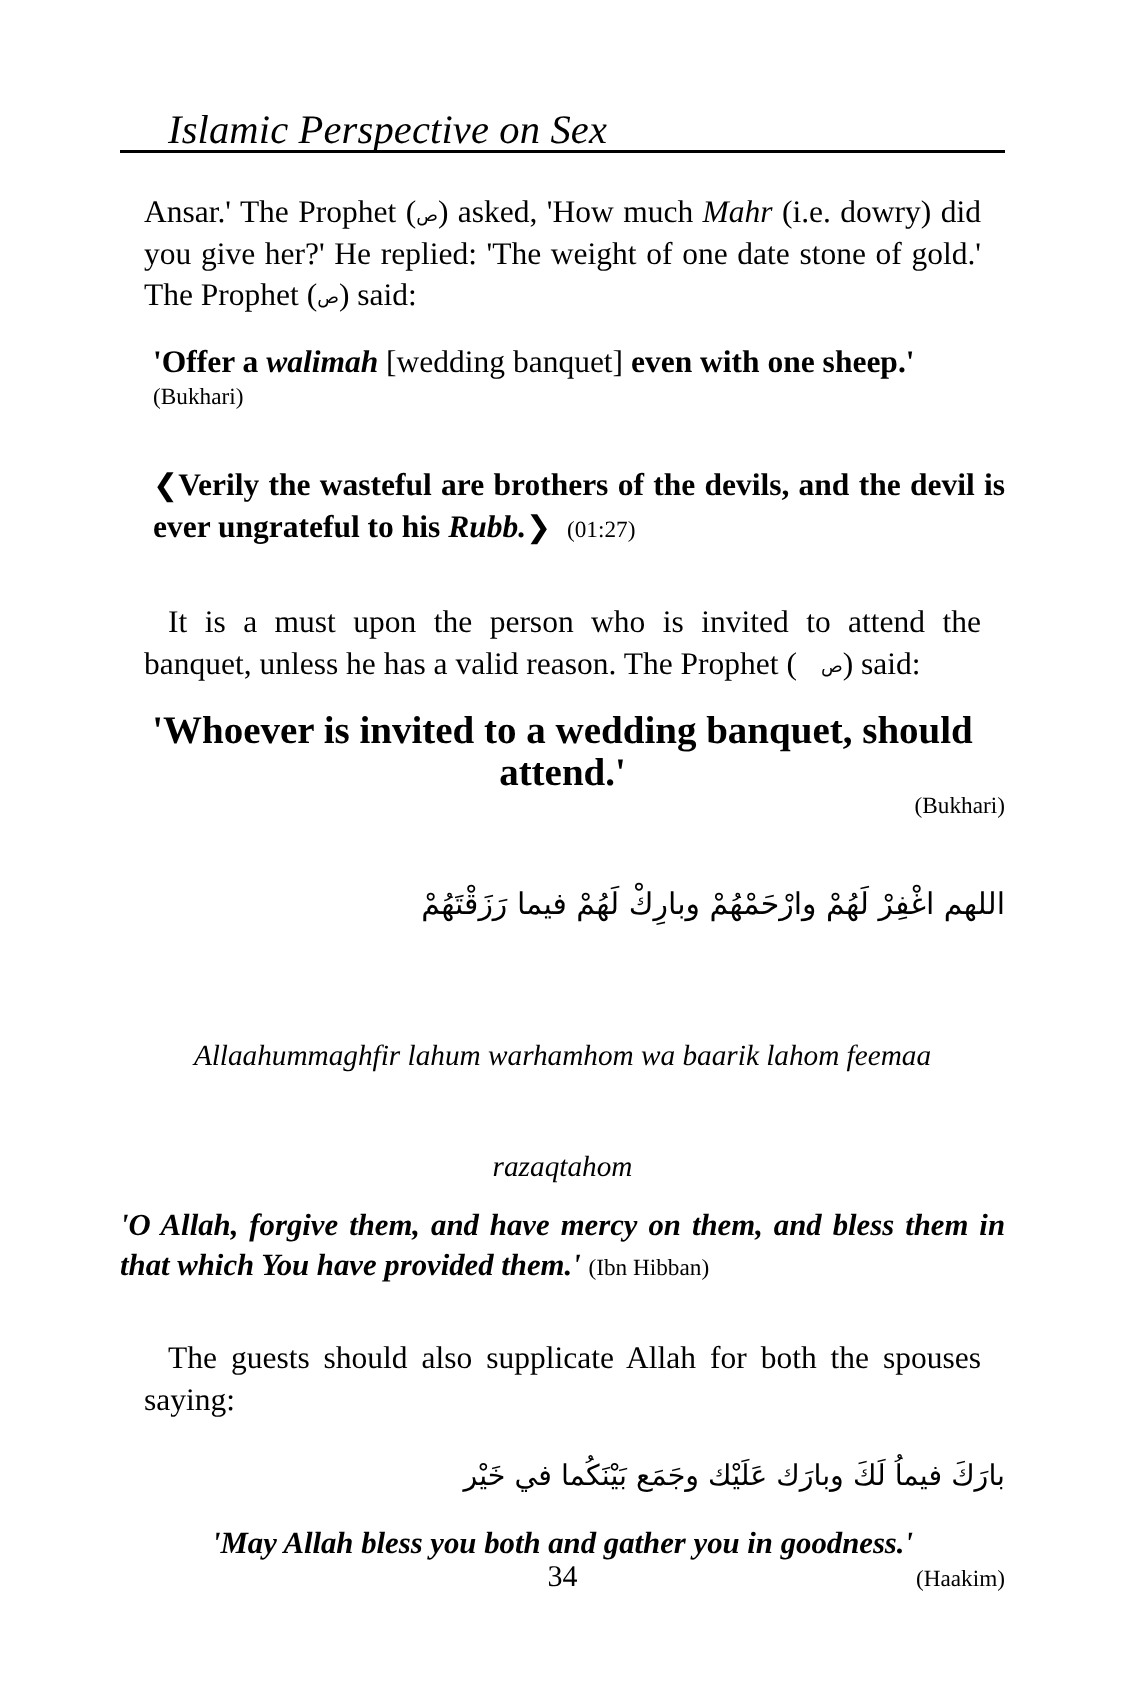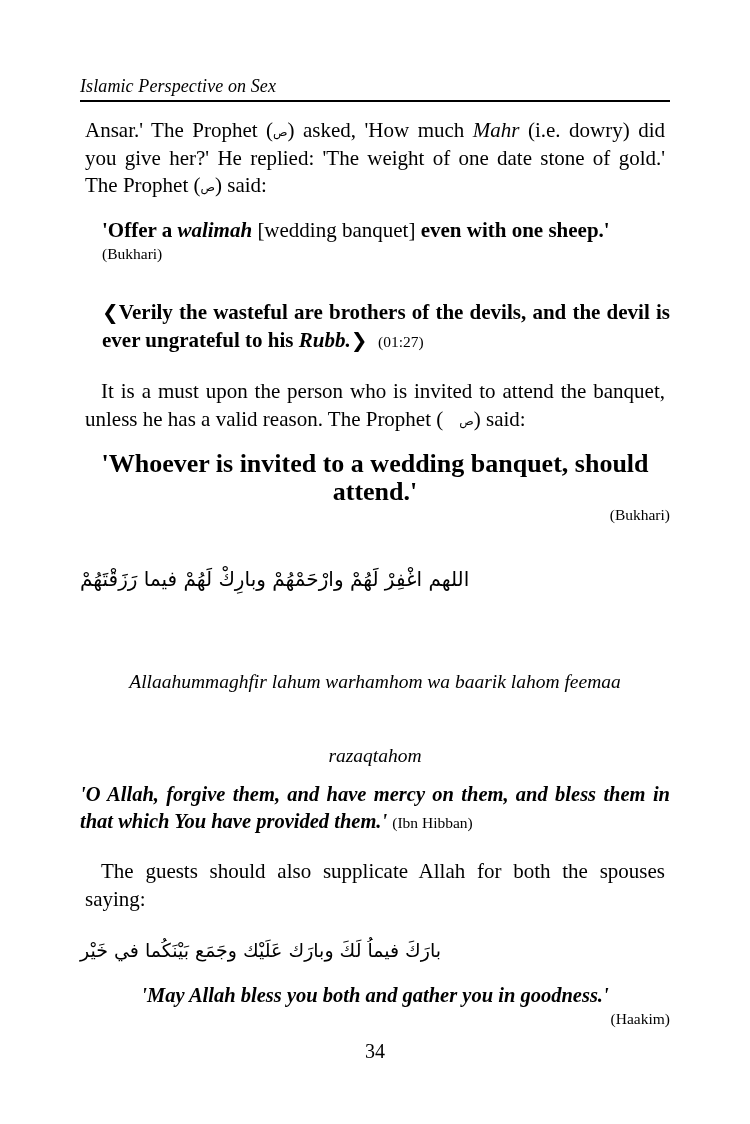--- a/index.html
+++ b/index.html
@@ -28,36 +28,37 @@
   .header {
     position: absolute;
     top: 74px;
     left: 0;
     width: 590px;
     border-bottom: 2px solid #000;
     padding-bottom: 1px;
   }
   .header-title {
     font-style: italic;
-    font-size: 18px;
+    font-size: 27px;
     line-height: 25px;
     letter-spacing: 0.1px;
     white-space: nowrap;
+    margin-left: 32px;
   }
 
   
   .content {
     position: absolute;
     top: 112px;
     left: 0;
     width: 590px;
   }
 
   p, div.blk {
-    margin: 5px;
+    margin: 16px;
   }
 
   .para {
     font-size: 21px;
     line-height: 27.5px;
     text-align: justify;
     text-justify: inter-word;
     margin-bottom: 0;
   }
   .para.indent {
@@ -115,21 +116,21 @@
   }
 
   i, .it { font-style: italic; }
   b, .bd { font-weight: bold; }
 
   
   .arabic {
     font-family: "DejaVu Sans", "Liberation Sans", sans-serif;
     direction: rtl;
     unicode-bidi: bidi-override;
-    text-align: left;
+    text-align: right;
     font-size: 20px;
     line-height: 40px;
     white-space: nowrap;
   }
   .arabic-2 {
     font-size: 19px;
   }
 
   
   .translit {

